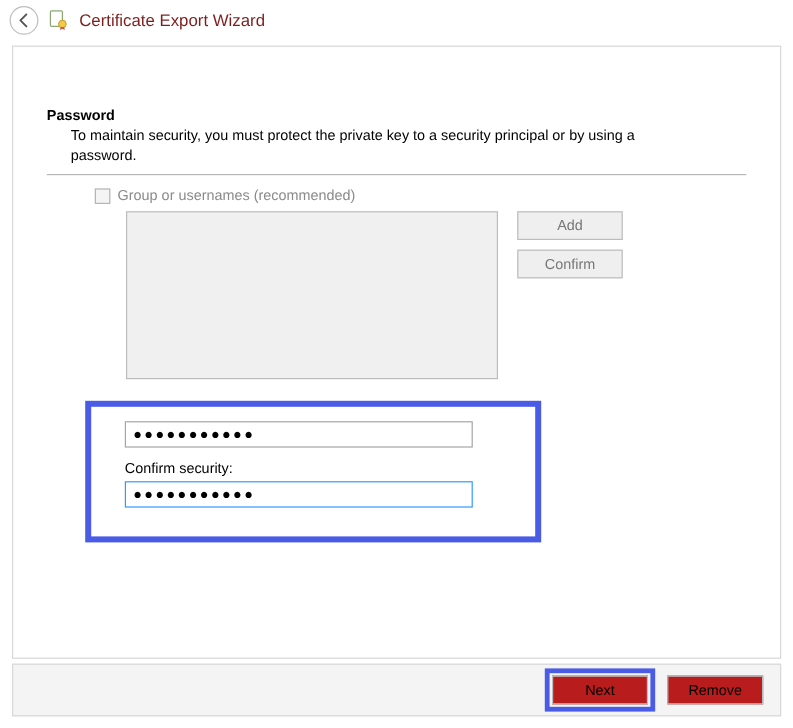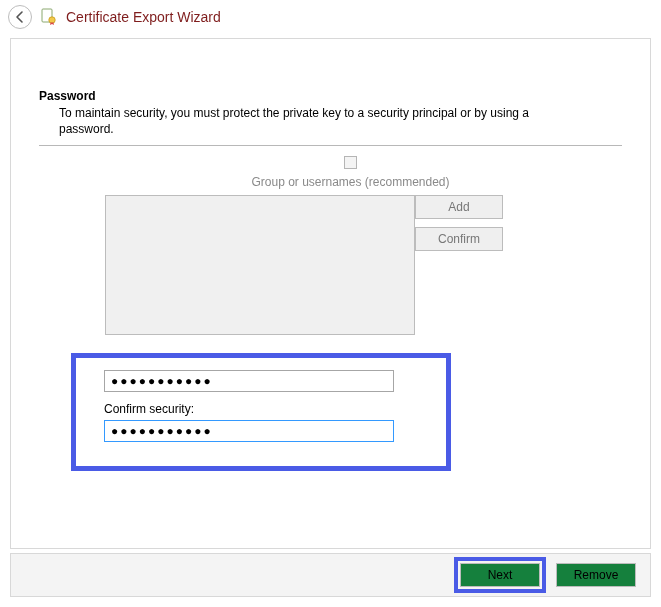--- a/index.html
+++ b/index.html
@@ -70,30 +70,30 @@
     border-top: 1px solid #b8b8b8;
     margin: 4px 0 10px 0;
   }
   .group-row {
     display: flex;
     align-items: center;
     gap: 6px;
     margin-left: 40px;
     color: #8a8a8a;
     font-size: 12px;
-    flex-direction: column;
   }
   .chk {
     width: 13px; height: 13px;
     border: 1px solid #b5b5b5;
     background: #f4f4f4;
     display: inline-block;
   }
   .list-zone {
     display: flex;
+    gap: 16px;
     margin-top: 6px;
     margin-left: 66px;
     align-items: flex-start;
   }
   .listbox {
     width: 310px;
     height: 140px;
     border: 1px solid #bcbcbc;
     background: #f0f0f0;
   }
@@ -162,21 +162,21 @@
     border-top: 1px solid #d8d8d8;
     background: #f4f4f4;
     display: flex;
     align-items: center;
     justify-content: flex-end;
     gap: 10px;
     padding: 0 14px;
   }
   .footer .winbtn {
     min-width: 80px;
-    background: #15803d;
+    background: #b91c1c;
     color: #000;
     cursor: pointer;
   }
   .next-highlight {
     border: 4px solid #4a5be6;
     padding: 2px;
     display: inline-flex;
   }
 </style>
 </head>

